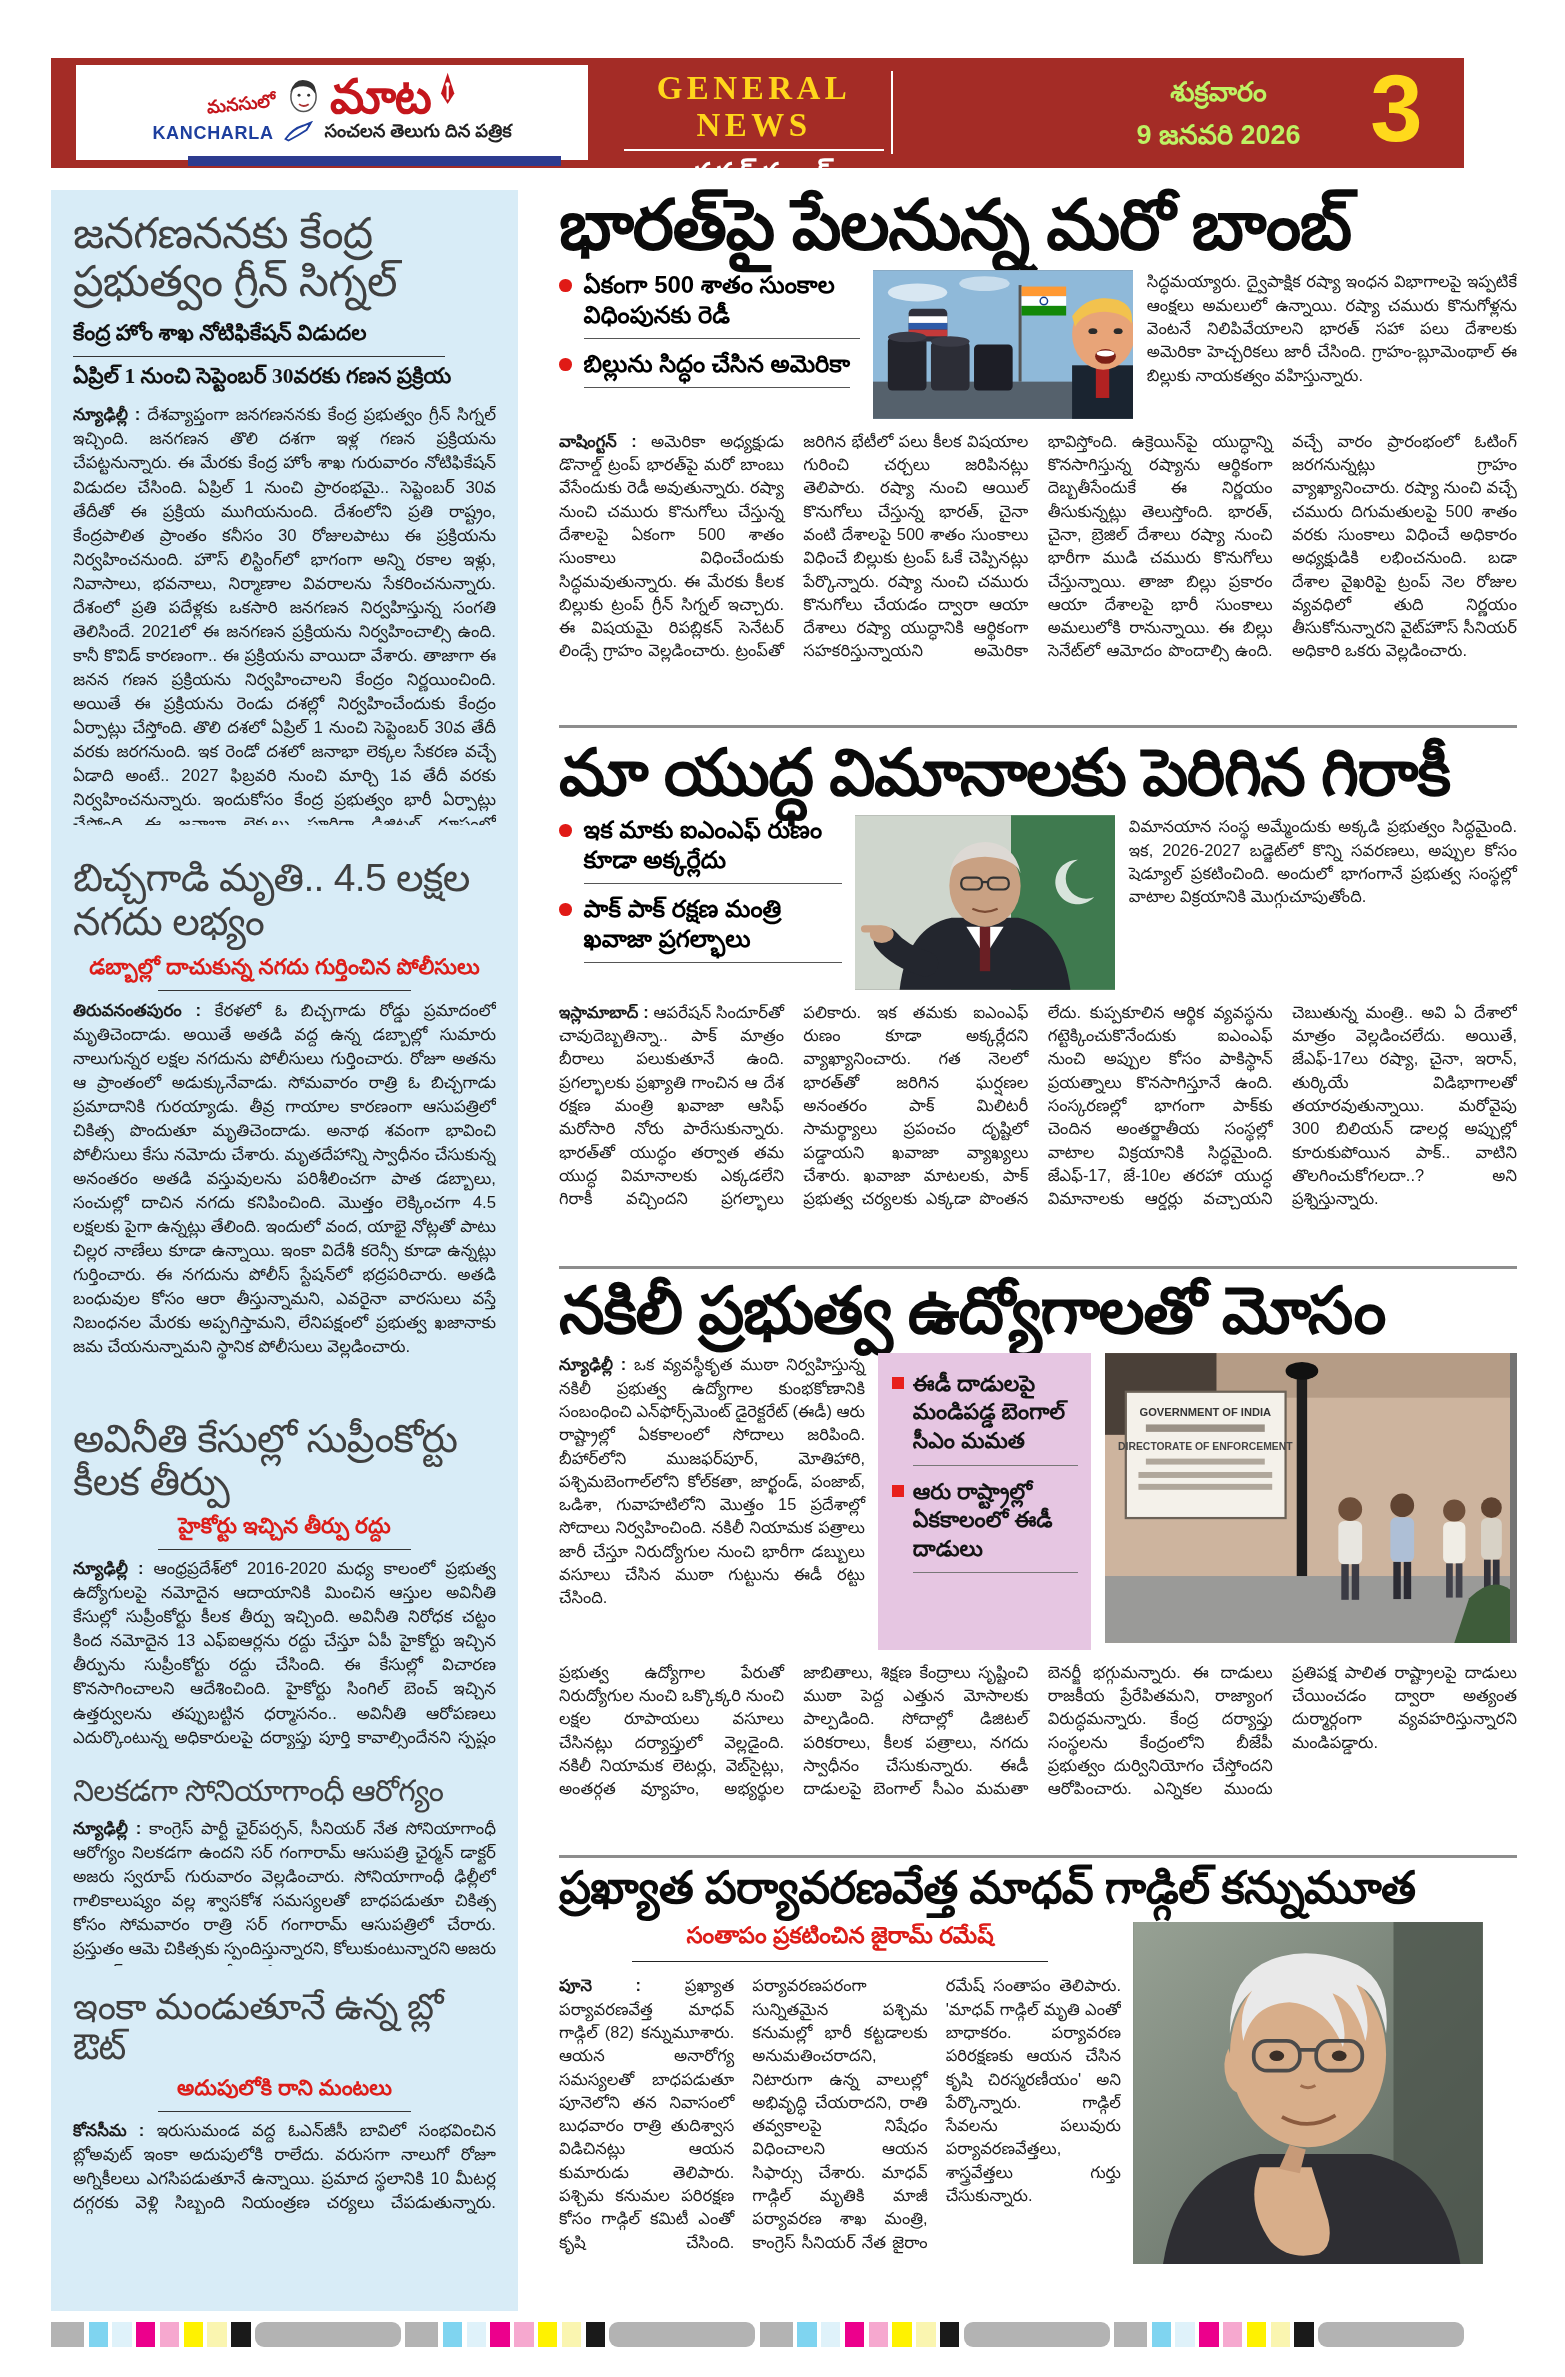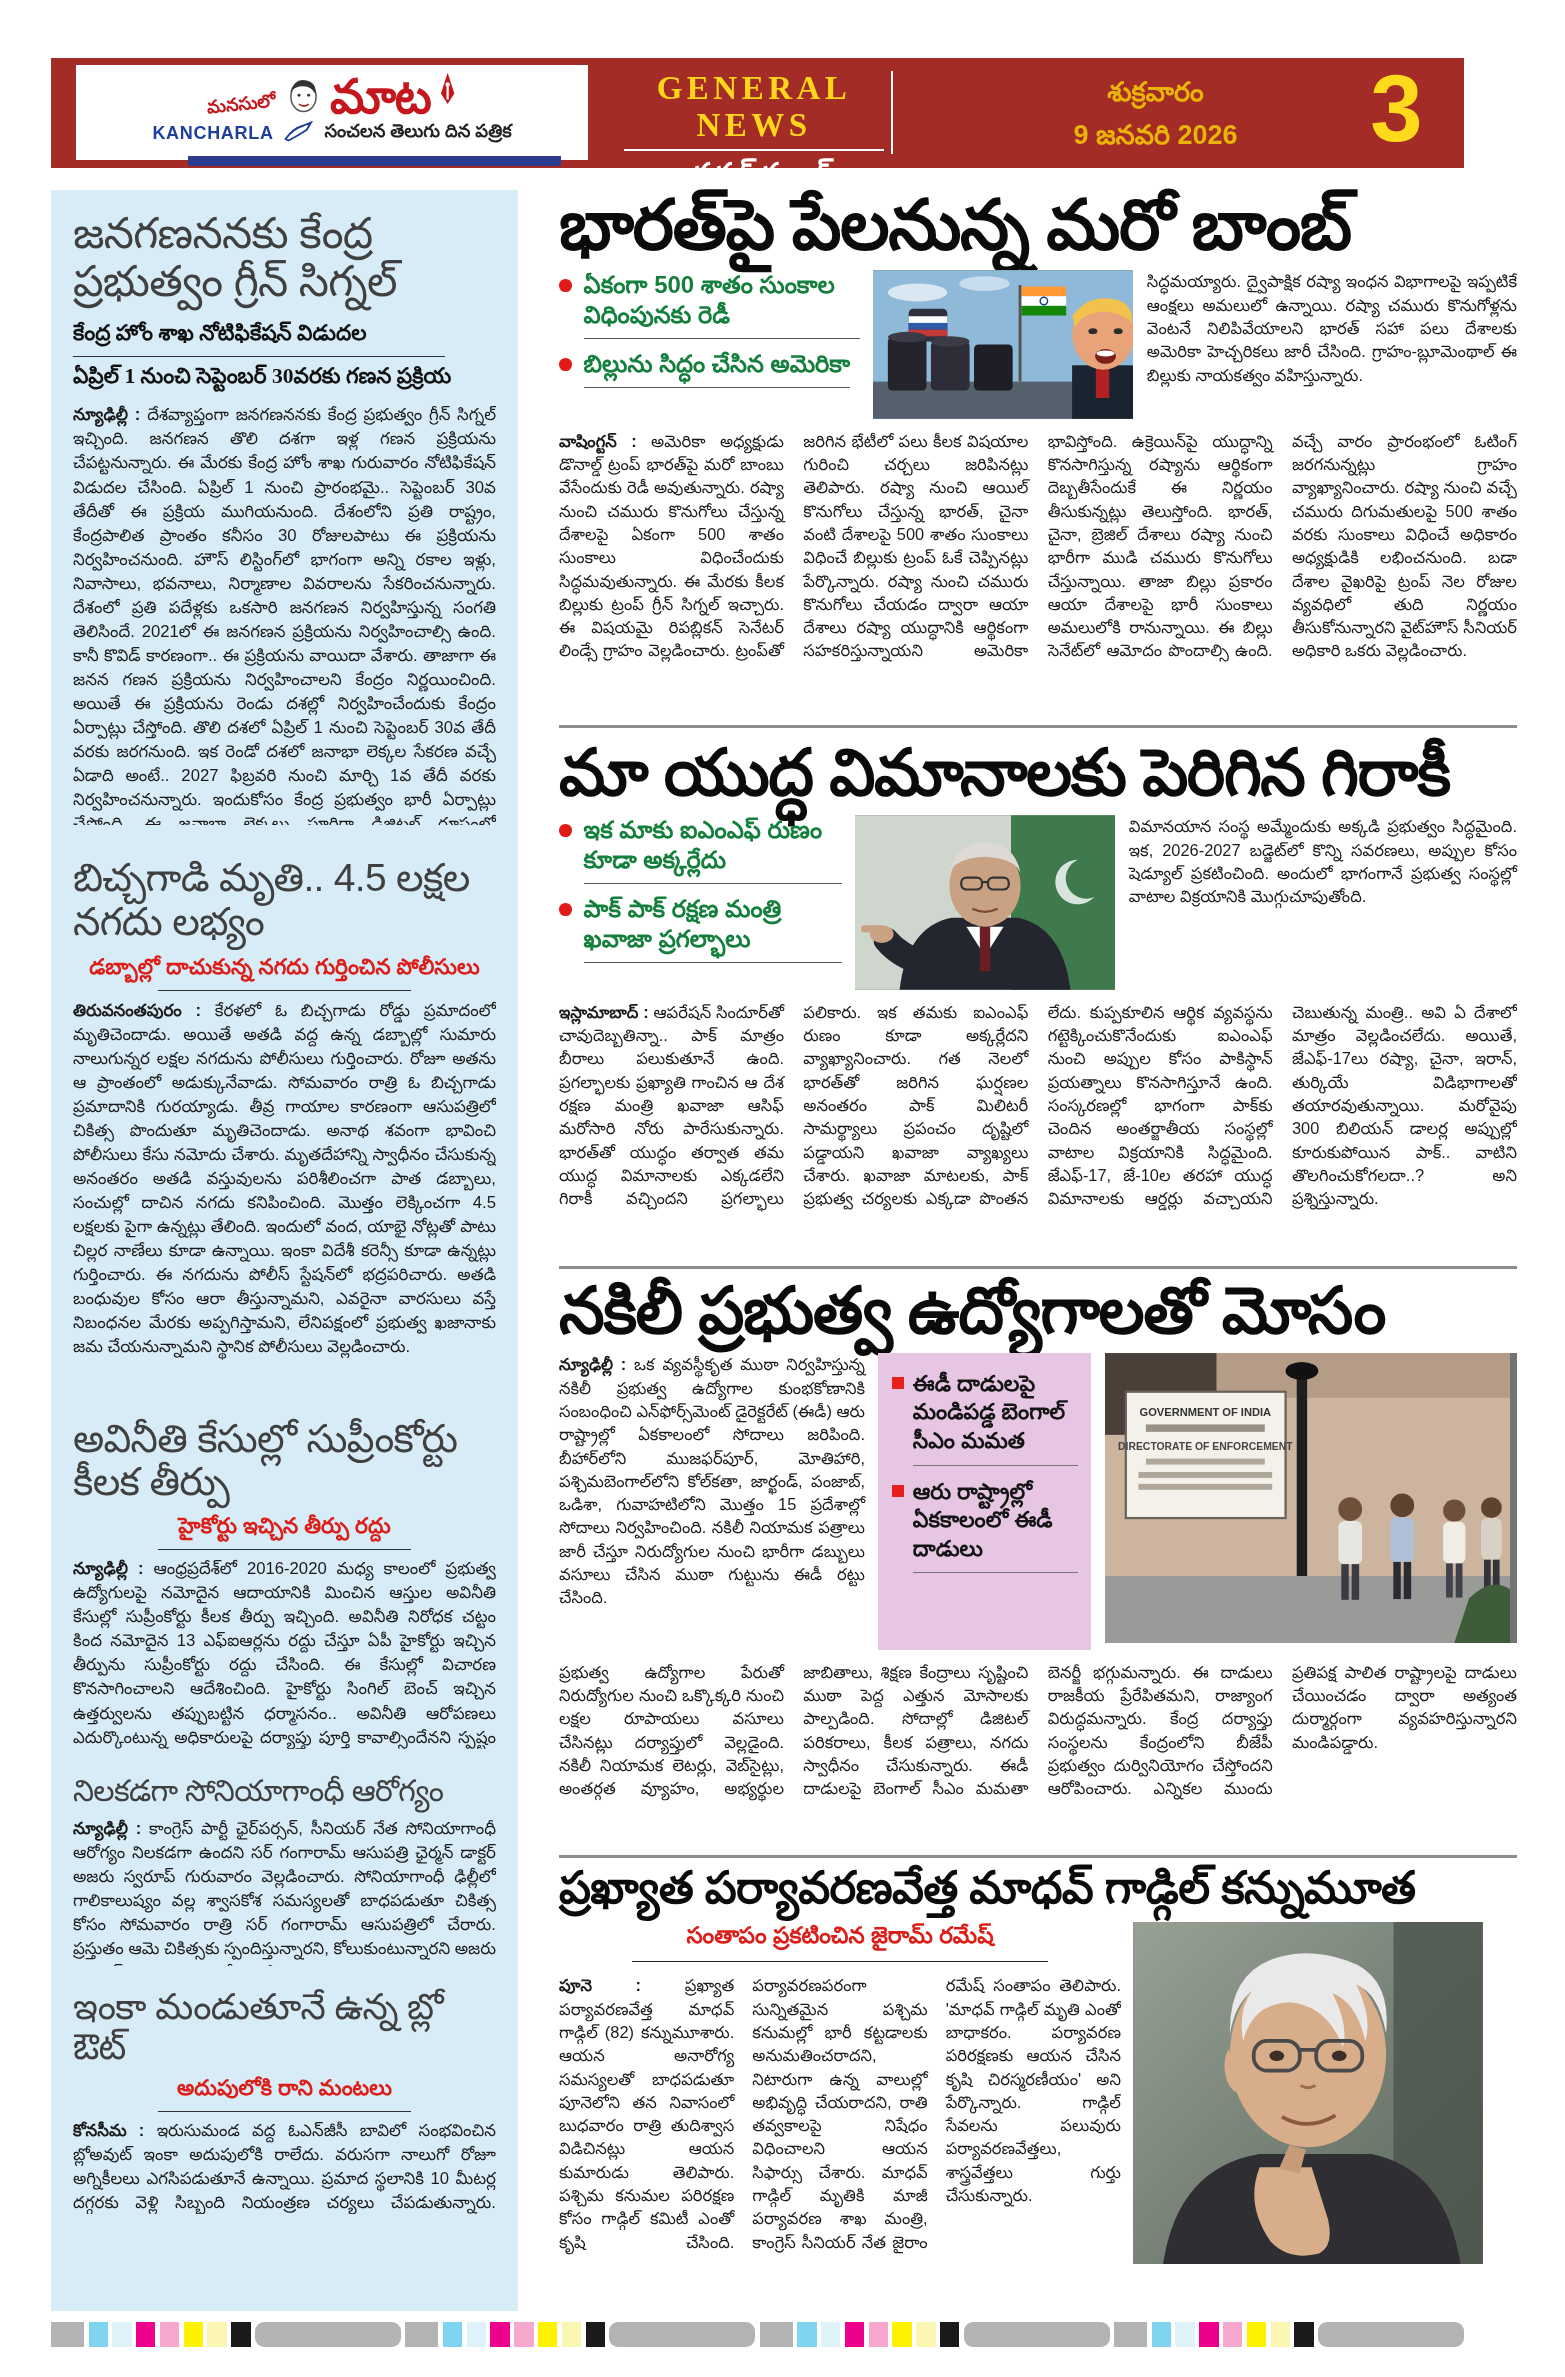--- a/index.html
+++ b/index.html
@@ -14,21 +14,21 @@
   .logo-title{color:#C4161C;font-weight:800;font-size:48px;line-height:.95;letter-spacing:-1.5px;}
   .logo-bottom{display:flex;align-items:center;justify-content:center;gap:10.4px;margin-top:1.5px;}
   .logo-publisher{color:#1E3F9E;font-weight:800;font-size:18px;letter-spacing:0.7px;}
   .logo-subtitle{color:#222;font-weight:700;font-size:18px;}
   .logo-bluebar{position:absolute;left:112px;right:27px;bottom:-6px;height:10.4px;background:#2D3B8F;}
   .mast-divider{position:absolute;left:840px;top:13.4px;width:2.2px;height:83px;background:#ffffff;}
   .section-block{position:absolute;left:573px;top:12px;width:260px;text-align:center;}
   .section-en{color:#FFD61C;font-family:"Liberation Serif","DejaVu Serif",serif;font-weight:700;
               font-size:33px;letter-spacing:4.5px;border-bottom:2.2px solid #fff;padding-bottom:4.5px;display:inline-block;}
   .section-te{color:#ffffff;font-weight:800;font-size:30px;margin-top:6px;}
-  .date-block{position:absolute;left:982px;top:19.3px;width:245px;text-align:center;color:#eab308;font-weight:800;}
+  .date-block{position:absolute;left:1045px;top:19.3px;width:245px;text-align:center;color:#bef264;font-weight:800;}
   .date-weekday{font-size:27px;}
   .date-date{font-size:27px;margin-top:6px;}
   .page-num{position:absolute;left:1301px;top:1.5px;width:89px;text-align:center;
             color:#FFD91C;font-weight:800;font-size:94px;line-height:1.05;}
 
   
   #leftcol{position:absolute;left:51px;top:190px;width:467px;height:2121px;background:#D8ECF7;
            padding:19.3px 22px;box-sizing:border-box;}
   .lh1{font-weight:400;color:#404040;line-height:1.12;letter-spacing:-0.7px;}
   .l1h{font-size:43px;}
@@ -57,21 +57,21 @@
   .rart{position:absolute;left:559px;width:958px;}
   .rh1{font-weight:800;color:#0b0b0b;letter-spacing:-1.5px;line-height:1.0;}
   #a1{top:190px;} #a1 .rh1{font-size:70px;}
   #a2{top:740px;} #a2 .rh1{font-size:65px;}
   #a3{top:1278px;} #a3 .rh1{font-size:65px;}
   #a4{top:1865px;} #a4 .rh1{font-size:45px;letter-spacing:-0.7px;}
   .rrow{display:flex;gap:13.4px;margin-top:10.4px;}
   .bullets{display:flex;flex-direction:column;gap:10.4px;}
   .bul{display:flex;gap:12px;align-items:flex-start;}
   .dot{flex:0 0 12.6px;width:12.6px;height:12.6px;border-radius:50%;background:#E01A16;margin-top:9px;}
-  .bul-text{font-size:24px;font-weight:800;color:#15803d;line-height:1.25;
+  .bul-text{font-size:24px;font-weight:800;color:#000000;line-height:1.25;
             border-bottom:1.5px solid #555;padding-bottom:7.4px;}
   .rimg{background:#737373;overflow:hidden;flex:0 0 auto;}
   .sidetext{flex:1;}
   .rbody{margin-top:10.4px;column-gap:19.3px;overflow:hidden;}
   #a1 .rbody{column-count:4;height:260px;}
   #a2 .rbody{column-count:4;height:231px;}
   #a3 .rbody{column-count:4;height:158px;}
   .rbt{font-size:16.4px;line-height:1.42;text-align:justify;color:#1b1b1b;}
   .hdiv{position:absolute;left:559px;width:958px;border-top:3px solid #8d8d8d;}
   .a3lead{flex:0 0 306px;}

